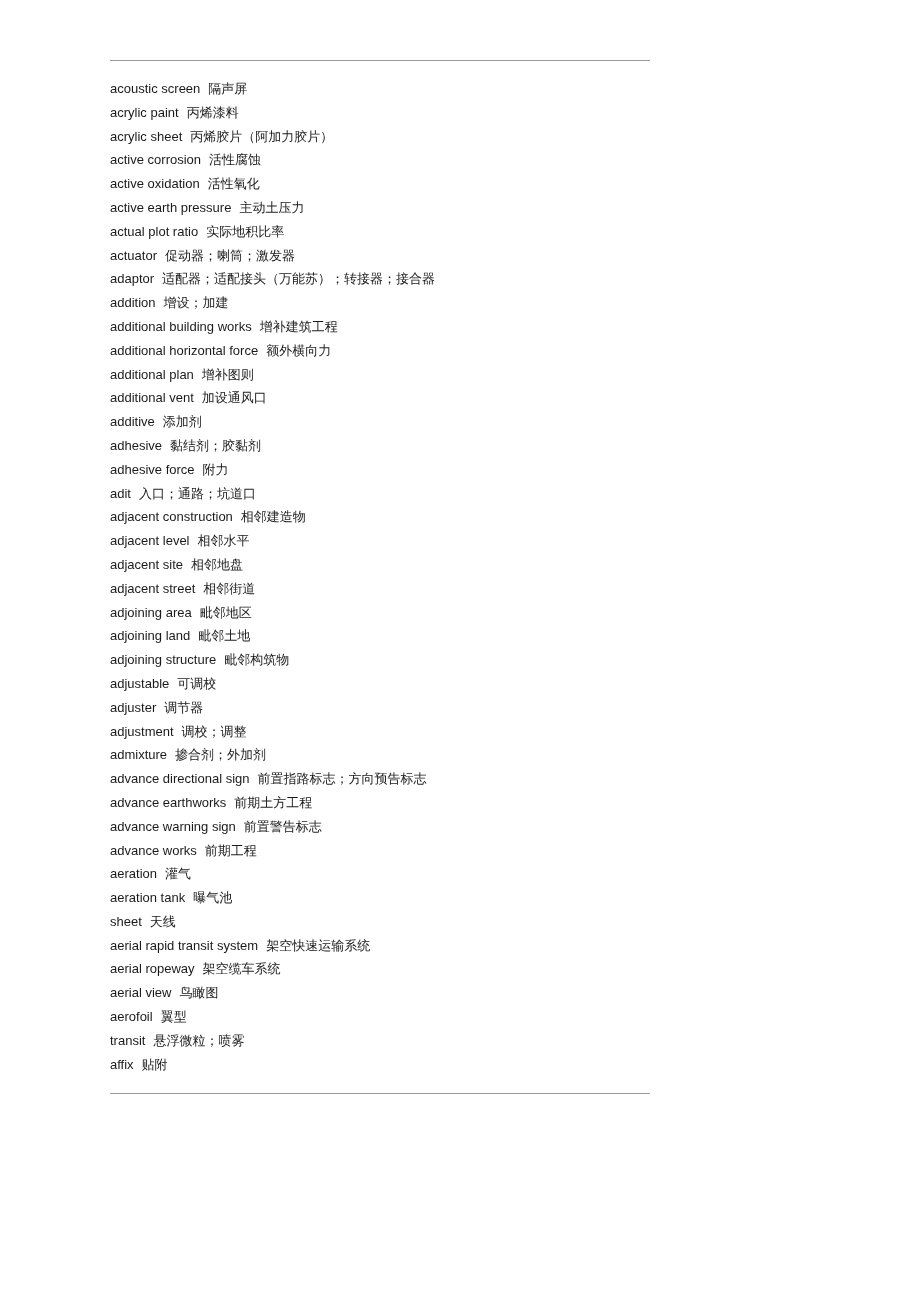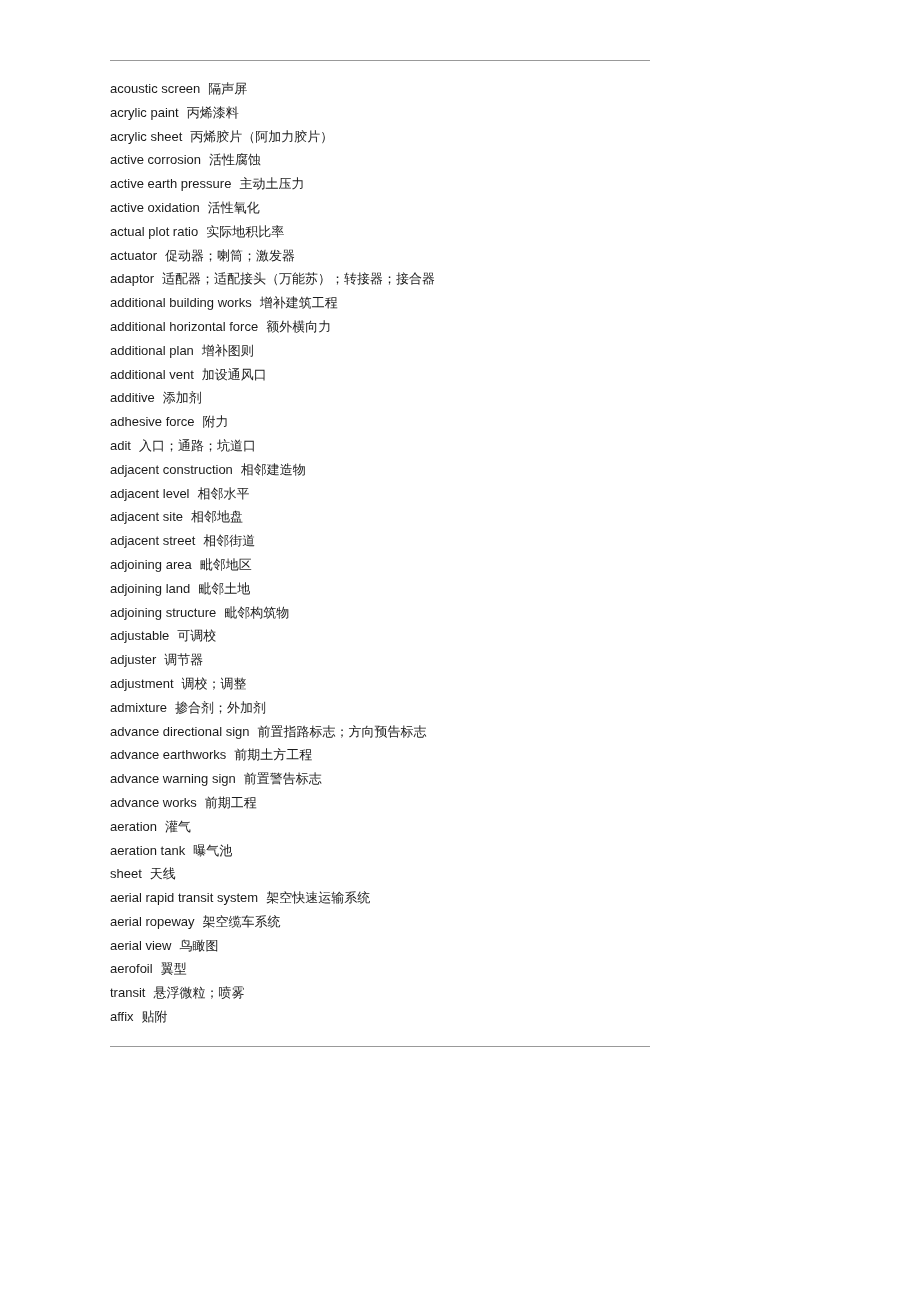--- a/index.html
+++ b/index.html
@@ -61,30 +61,32 @@
 <body>
 
 <div class="page-container">
   <div class="top-divider"></div>
 
   <ul class="entry-list">
   <li class="entry-item"><span class="en">acoustic screen</span><span class="zh">隔声屏</span></li>
       <li class="entry-item"><span class="en">acrylic paint</span><span class="zh">丙烯漆料</span></li>
       <li class="entry-item"><span class="en">acrylic sheet</span><span class="zh">丙烯胶片（阿加力胶片）</span></li>
       <li class="entry-item"><span class="en">active corrosion</span><span class="zh">活性腐蚀</span></li>
+      <li class="entry-item"><span class="en">active oxidation</span><span class="zh">活性氧化</span></li>
       <li class="entry-item"><span class="en">active earth pressure</span><span class="zh">主动土压力</span></li>
-      <li class="entry-item"><span class="en">active oxidation</span><span class="zh">活性氧化</span></li>
       <li class="entry-item"><span class="en">actual plot ratio</span><span class="zh">实际地积比率</span></li>
       <li class="entry-item"><span class="en">actuator</span><span class="zh">促动器；喇筒；激发器</span></li>
       <li class="entry-item"><span class="en">adaptor</span><span class="zh">适配器；适配接头（万能苏）；转接器；接合器</span></li>
+      <li class="entry-item"><span class="en">addition</span><span class="zh">增设；加建</span></li>
       <li class="entry-item"><span class="en">additional building works</span><span class="zh">增补建筑工程</span></li>
       <li class="entry-item"><span class="en">additional horizontal force</span><span class="zh">额外横向力</span></li>
       <li class="entry-item"><span class="en">additional plan</span><span class="zh">增补图则</span></li>
       <li class="entry-item"><span class="en">additional vent</span><span class="zh">加设通风口</span></li>
       <li class="entry-item"><span class="en">additive</span><span class="zh">添加剂</span></li>
+      <li class="entry-item"><span class="en">adhesive</span><span class="zh">黏结剂；胶黏剂</span></li>
       <li class="entry-item"><span class="en">adhesive force</span><span class="zh">附力</span></li>
       <li class="entry-item"><span class="en">adit</span><span class="zh">入口；通路；坑道口</span></li>
       <li class="entry-item"><span class="en">adjacent construction</span><span class="zh">相邻建造物</span></li>
       <li class="entry-item"><span class="en">adjacent level</span><span class="zh">相邻水平</span></li>
       <li class="entry-item"><span class="en">adjacent site</span><span class="zh">相邻地盘</span></li>
       <li class="entry-item"><span class="en">adjacent street</span><span class="zh">相邻街道</span></li>
       <li class="entry-item"><span class="en">adjoining area</span><span class="zh">毗邻地区</span></li>
       <li class="entry-item"><span class="en">adjoining land</span><span class="zh">毗邻土地</span></li>
       <li class="entry-item"><span class="en">adjoining structure</span><span class="zh">毗邻构筑物</span></li>
       <li class="entry-item"><span class="en">adjustable</span><span class="zh">可调校</span></li>

